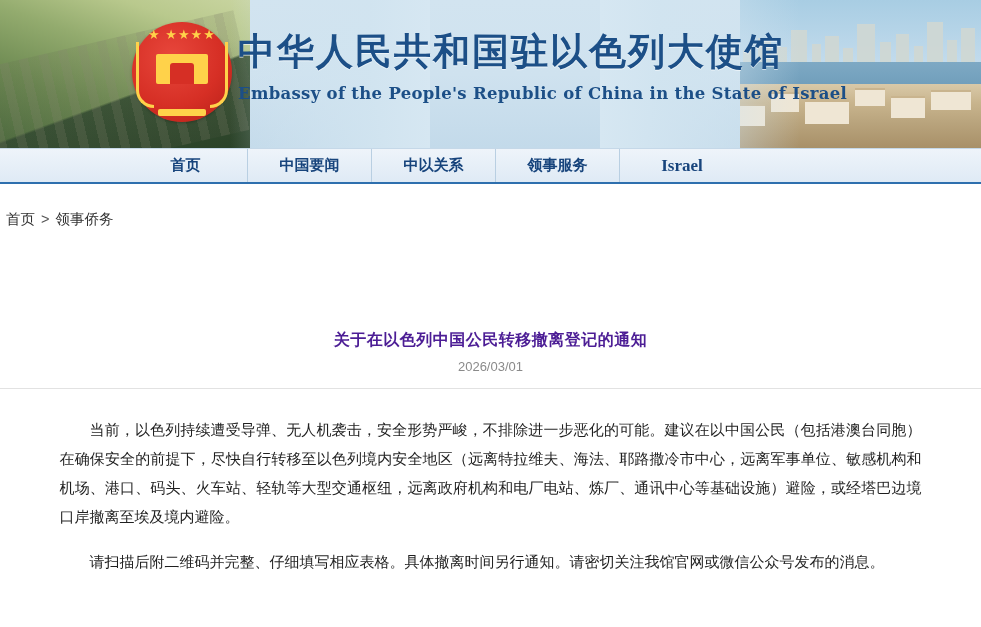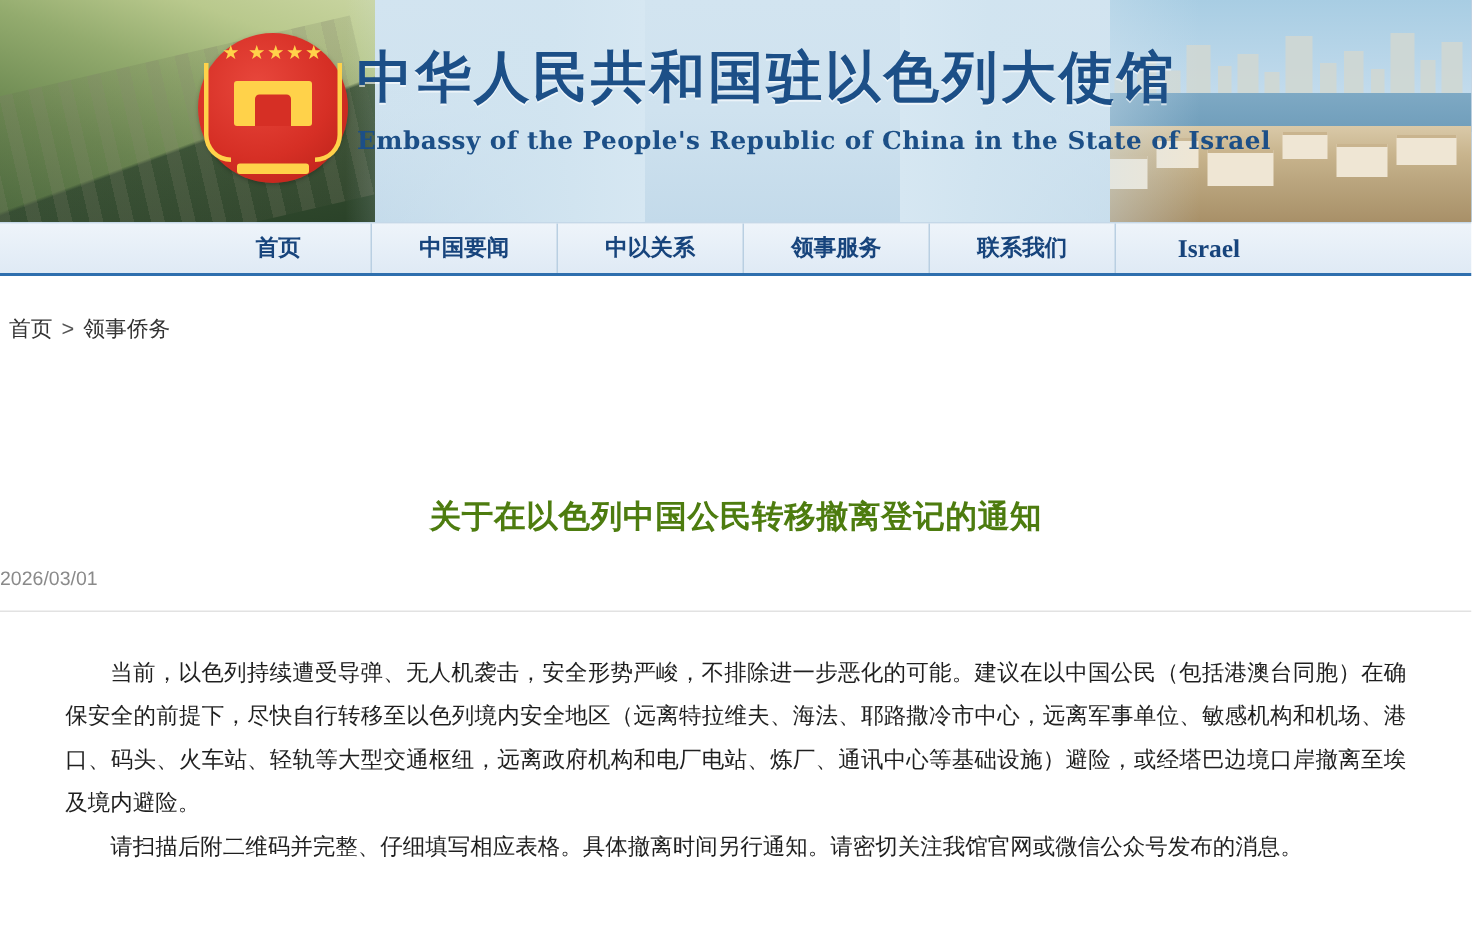--- a/index.html
+++ b/index.html
@@ -170,45 +170,46 @@
   .breadcrumb a { color: #333333; text-decoration: none; cursor: pointer; }
   .breadcrumb .sep { margin: 0 6px; color: #555; }
 
   
   .article {
     position: absolute; left: 0; top: 330px; width: 981px;
   }
   .article-title {
     text-align: center;
     font-family: "DejaVu Serif", "Liberation Serif", serif;
-    font-size: 21px;
+    font-size: 16px;
     font-weight: bold;
-    color: #4d7c0f;
+    color: #4c1d95;
     letter-spacing: .5px;
   }
   .article-date {
+    text-align: center;
     font-size: 13px;
     color: #8a8a8a;
-    margin-top: 20px;
+    margin-top: 8px;
   }
   .divider {
     margin: 14px auto 0 auto;
     width: 981px;
     height: 1px;
     background: #e2e2e2;
   }
   .article-body {
     margin: 26px auto 0 auto;
     width: 894px;
     font-size: 15px;
     line-height: 29px;
     color: #1f1f1f;
     text-align: justify;
   }
-  .article-body p { margin: 0; text-indent: 2em; }
+  .article-body p { margin: 16px; text-indent: 2em; }
 </style>
 </head>
 <body>
 
 <div class="page">
 
   <div class="banner">
     <div class="banner-bg"></div>
     <div class="wall-left"></div>
 
@@ -270,23 +271,20 @@
     </div>
     <div class="nav-item">
       <span>中国要闻</span>
     </div>
     <div class="nav-item">
       <span>中以关系</span>
     </div>
     <div class="nav-item">
       <span>领事服务</span>
     </div>
-    <div class="nav-item">
-      <span>联系我们</span>
-    </div>
     <div class="nav-item english">
       <span>Israel</span>
     </div>
   </div>
 
   <div class="breadcrumb">
     <a href="#">首页</a><span class="sep">&gt;</span><a href="#">领事侨务</a>
   </div>
 
   <div class="article">

